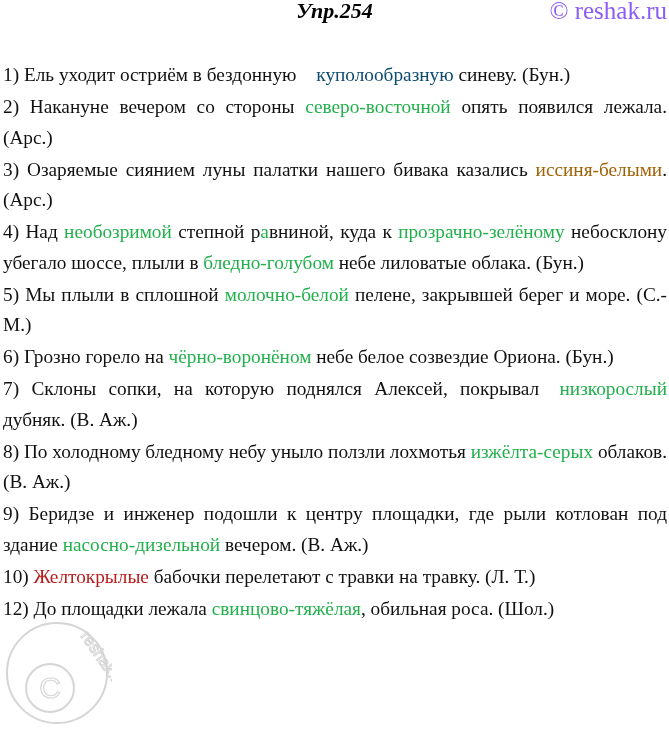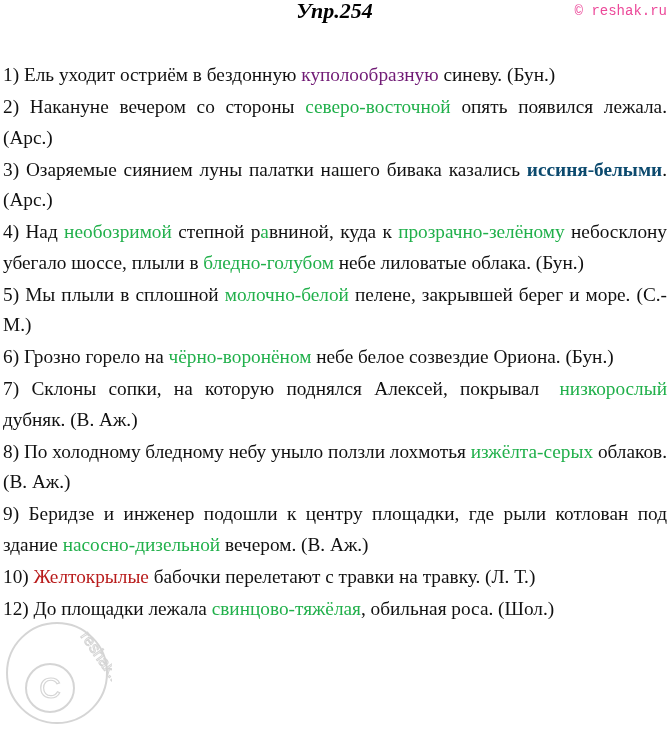--- a/index.html
+++ b/index.html
@@ -31,24 +31,23 @@
       font-weight: bold;
       font-style: italic;
       font-size: 22px;
       line-height: 26px;
       color: #000;
     }
     .copyright {
       position: absolute;
       right: 2px;
       top: -1px;
-      font-size: 14px;
+      font-size: 25px;
       line-height: 24px;
-      color: #ec4899;
-      font-family: Liberation Mono, monospace;
+      color: #8b5cf6;
     }
     .content {
       position: absolute;
       top: 60px;
       left: 3px;
       width: 664px;
     }
     .item {
       font-size: 19.3px;
       line-height: 30.5px;
@@ -73,27 +72,27 @@
 </head>
 <body>
 
 <div class="header">
   <div class="title">Упр.254</div>
   <div class="copyright">© reshak.ru</div>
 </div>
 
 <div class="content">
   <p class="item">
-    <span>1)</span><span> Ель уходит остриём в бездонную </span><span class="hl" style="color: #701a75;">куполообразную</span><span> синеву. (Бун.)</span>
+    <span>1)</span><span> Ель уходит остриём в бездонную </span><span class="hl" style="color: #0c4a6e; margin-left: 15px;">куполообразную</span><span> синеву. (Бун.)</span>
   </p>
   <p class="item">
     <span>2)</span><span> Накануне вечером со стороны </span><span class="hl" style="color: rgb(33, 176, 75);">северо-восточной</span><span> опять появился лежала. (Арс.)</span>
   </p>
   <p class="item">
-    <span>3)</span><span> Озаряемые сиянием луны палатки нашего бивака казались </span><span class="hl" style="color: #0c4a6e; font-weight: bold;">иссиня-белыми</span><span>. (Арс.)</span>
+    <span>3)</span><span> Озаряемые сиянием луны палатки нашего бивака казались </span><span class="hl" style="color: #a16207;">иссиня-белыми</span><span>. (Арс.)</span>
   </p>
   <p class="item">
     <span>4)</span><span> Над </span><span class="hl" style="color: rgb(33, 176, 75);">необозримой</span><span> степной р</span><span class="hl" style="color: rgb(33, 176, 75);">а</span><span>вниной, куда к </span><span class="hl" style="color: rgb(33, 176, 75);">прозрачно-зелёному</span><span> небосклону убегало шоссе, плыли в </span><span class="hl" style="color: rgb(33, 176, 75);">бледно-голубом</span><span> небе лиловатые облака. (Бун.)</span>
   </p>
   <p class="item">
     <span>5)</span><span> Мы плыли в сплошной </span><span class="hl" style="color: rgb(33, 176, 75);">молочно-белой</span><span> пелене, закрывшей берег и море. (С.-М.)</span>
   </p>
   <p class="item">
     <span>6)</span><span> Грозно горело на </span><span class="hl" style="color: rgb(33, 176, 75);">чёрно-воронёном</span><span> небе белое созвездие Ориона. (Бун.)</span>
   </p>

